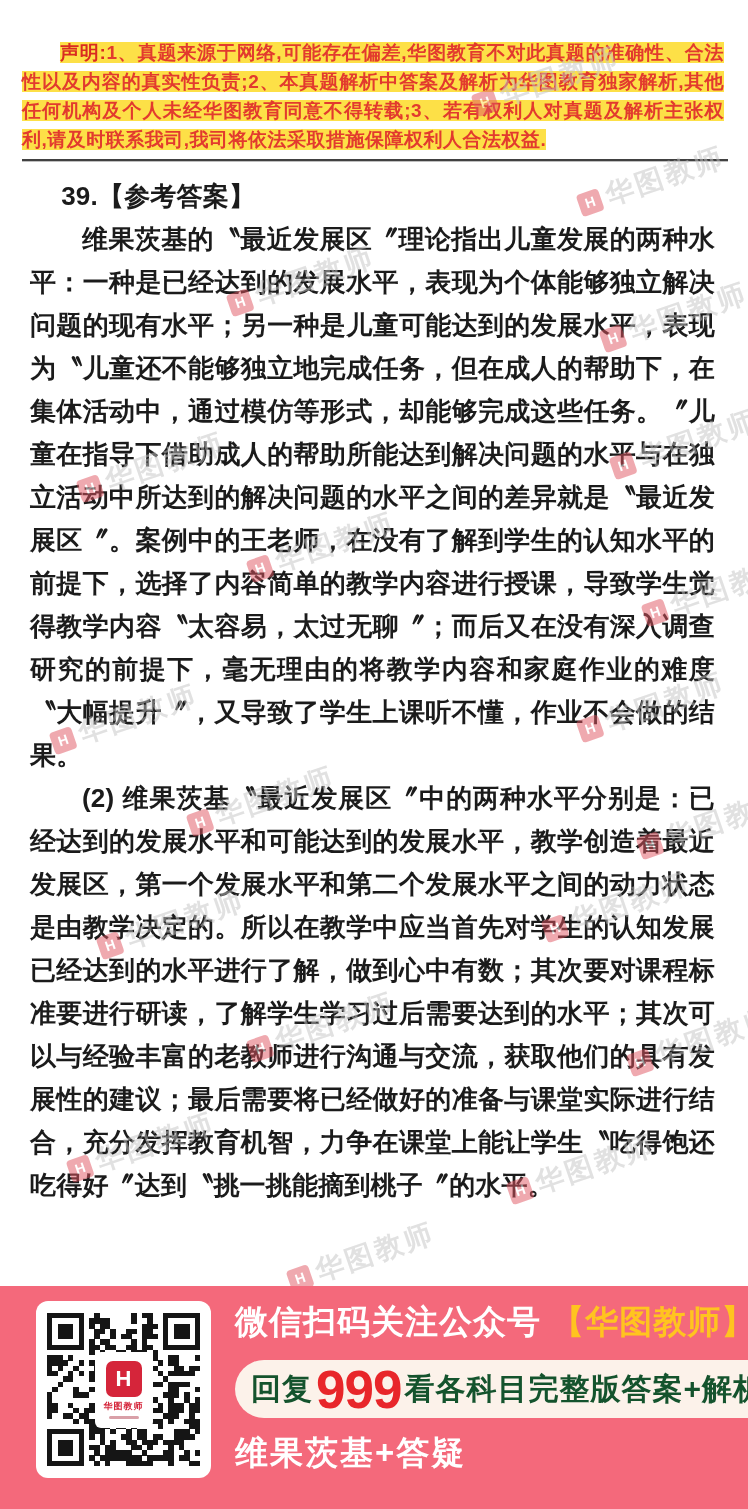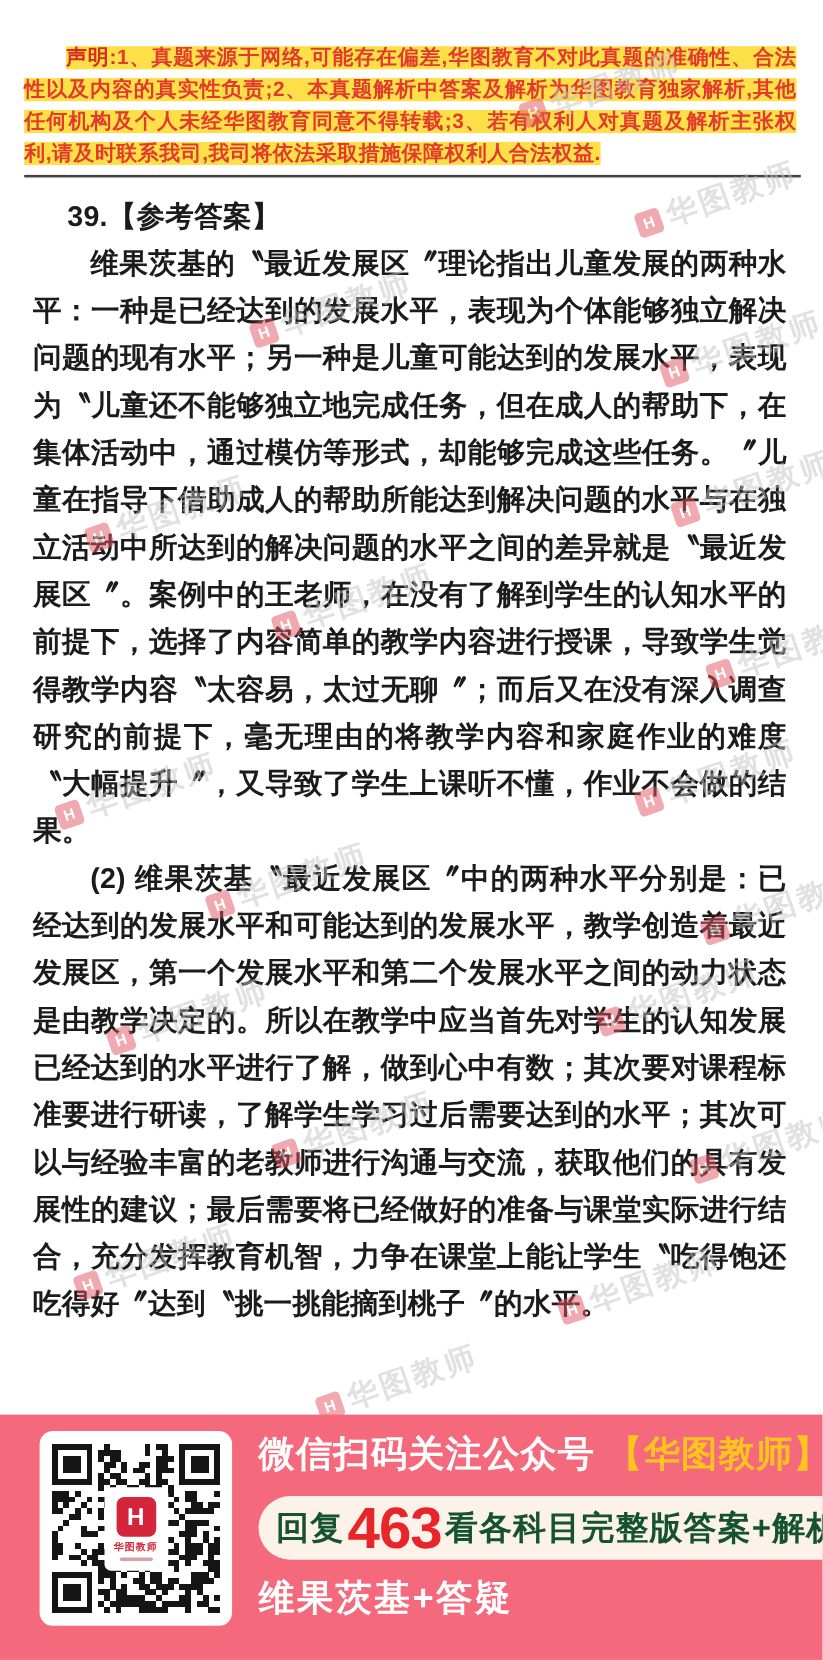--- a/index.html
+++ b/index.html
@@ -597,20 +597,20 @@
         <div class="qr-logo-sub"></div>
       </div>
     </div>
     <div class="footer-text">
       <div class="f-line1">
         <span>微信扫码关注公众号</span>
         <span class="yellow">【华图教师】</span>
       </div>
       <div class="f-pill">
         <span class="t">回复</span>
-        <span class="big">463</span>
+        <span class="big">999</span>
         <span class="t">看各科目完整版答案+解析</span>
       </div>
       <div class="f-line3">维果茨基+答疑</div>
     </div>
   </div>
 
 </div>
 
 </body></html>

